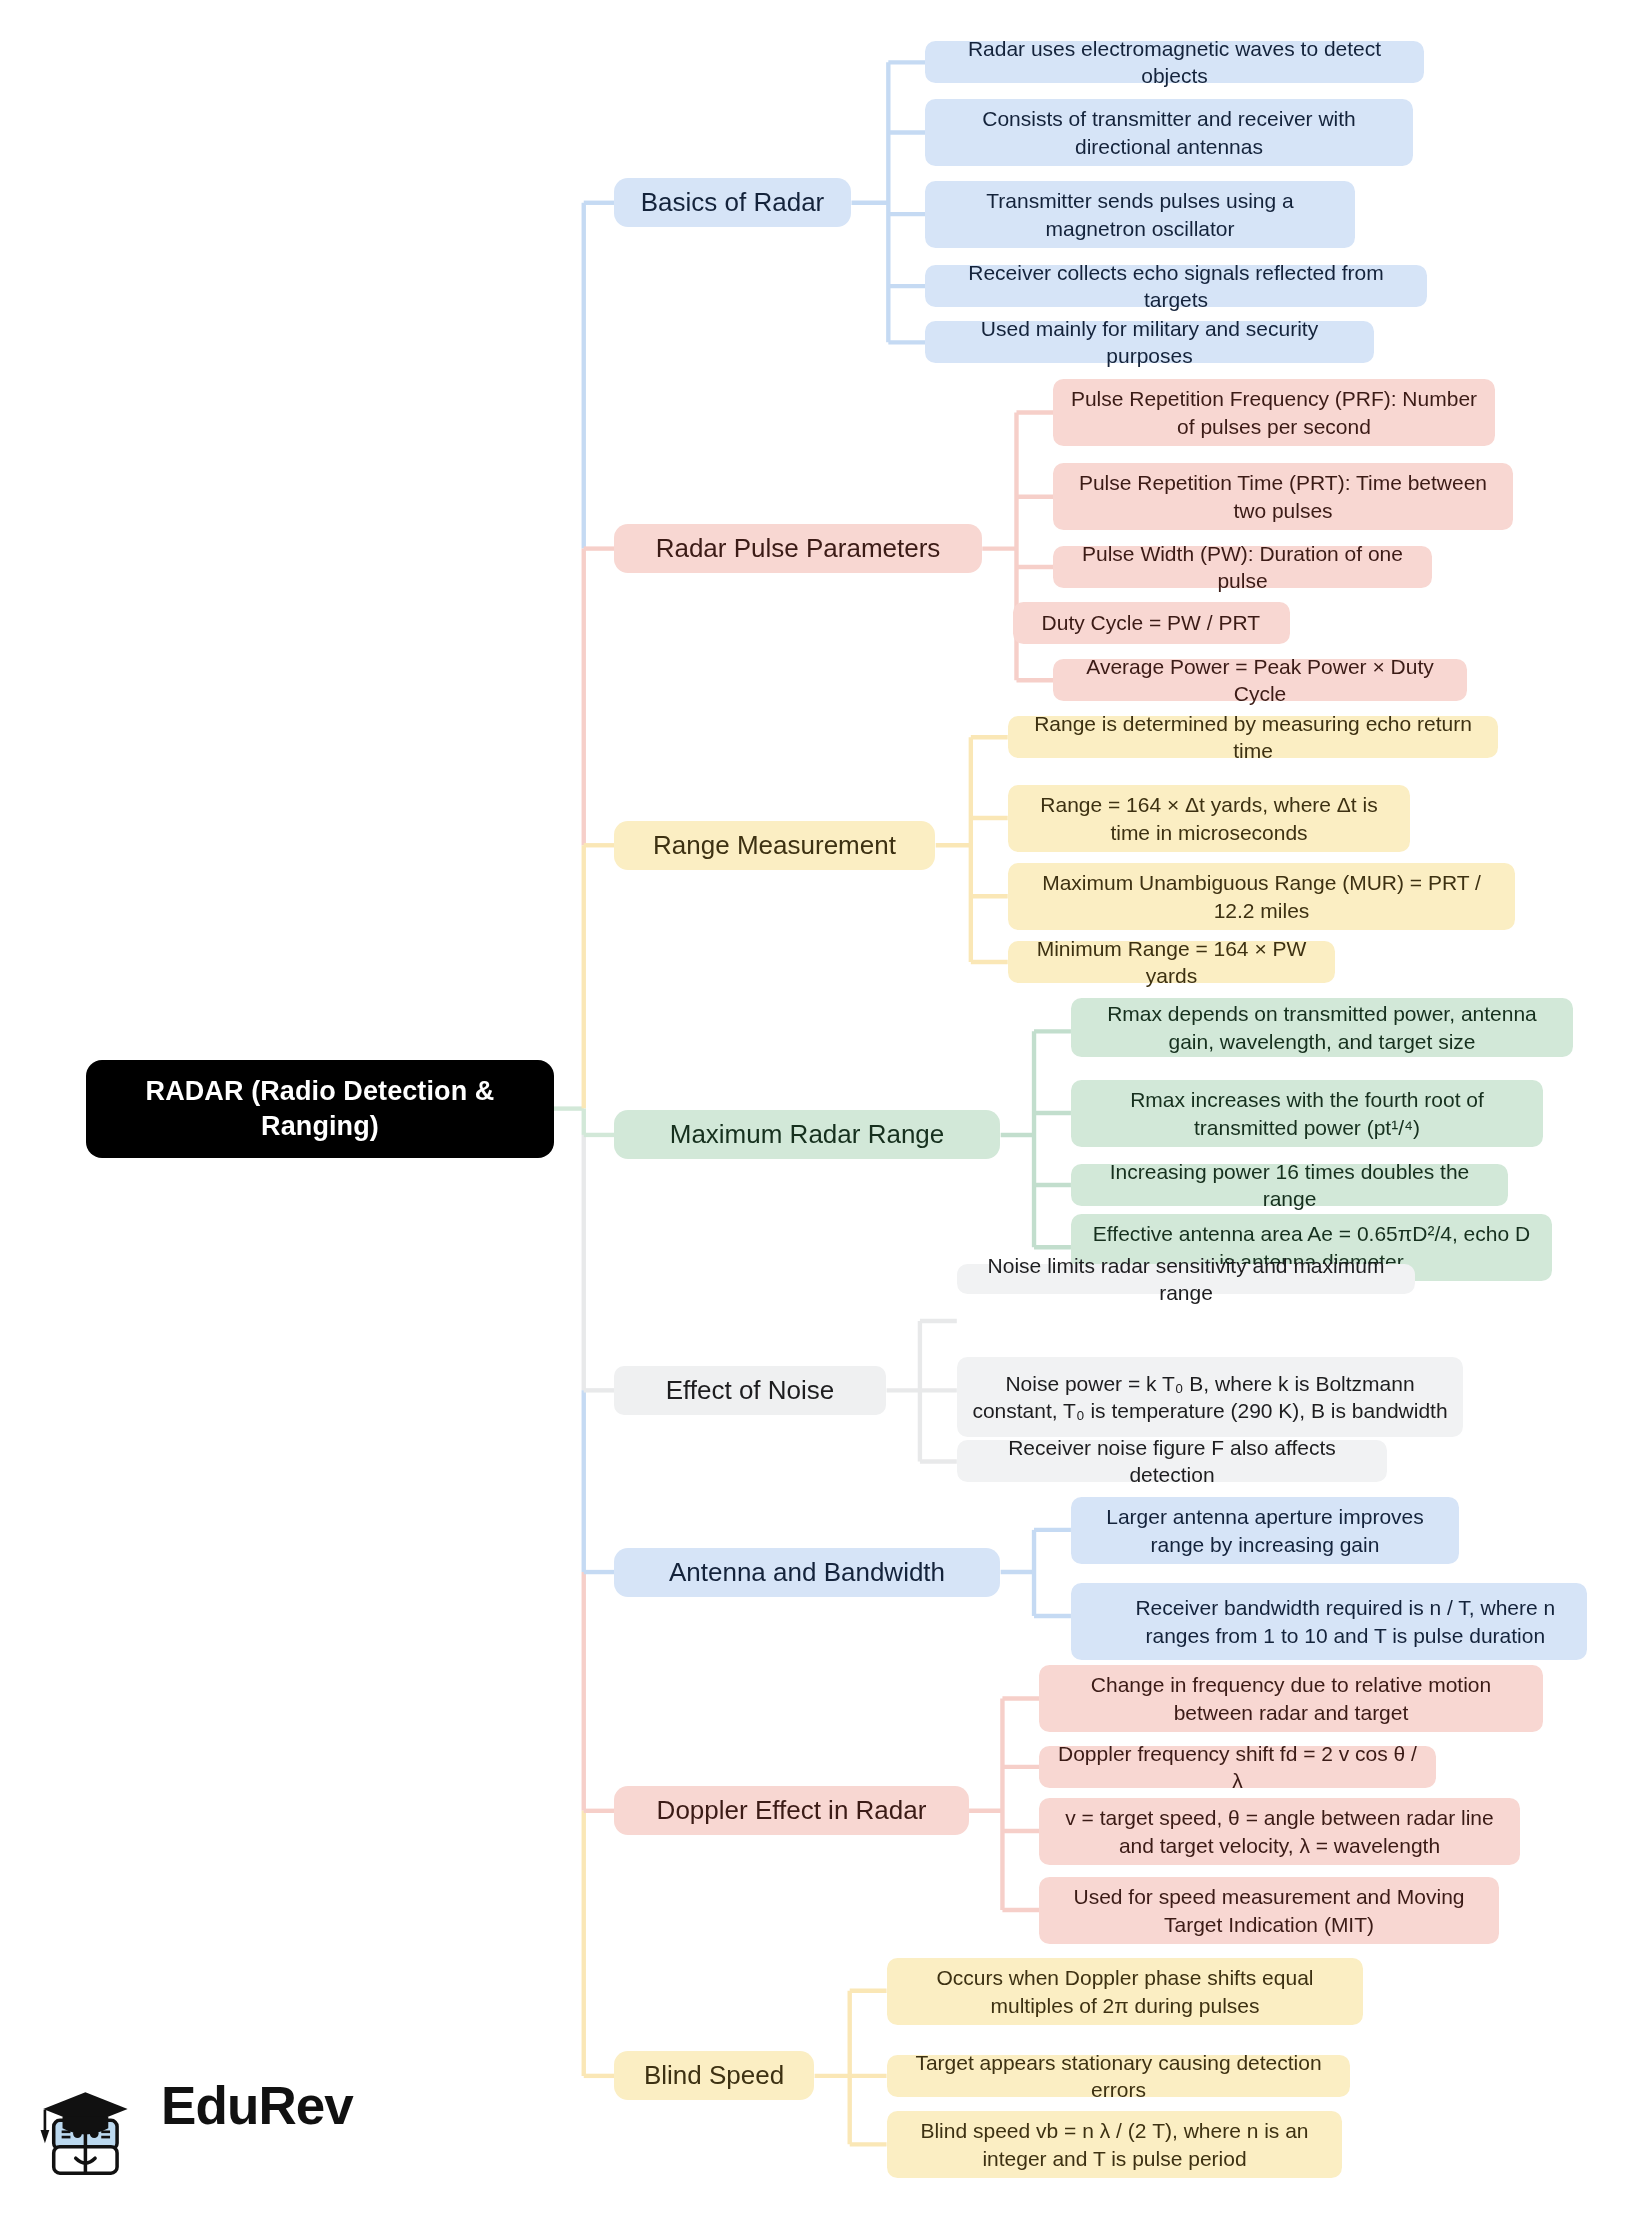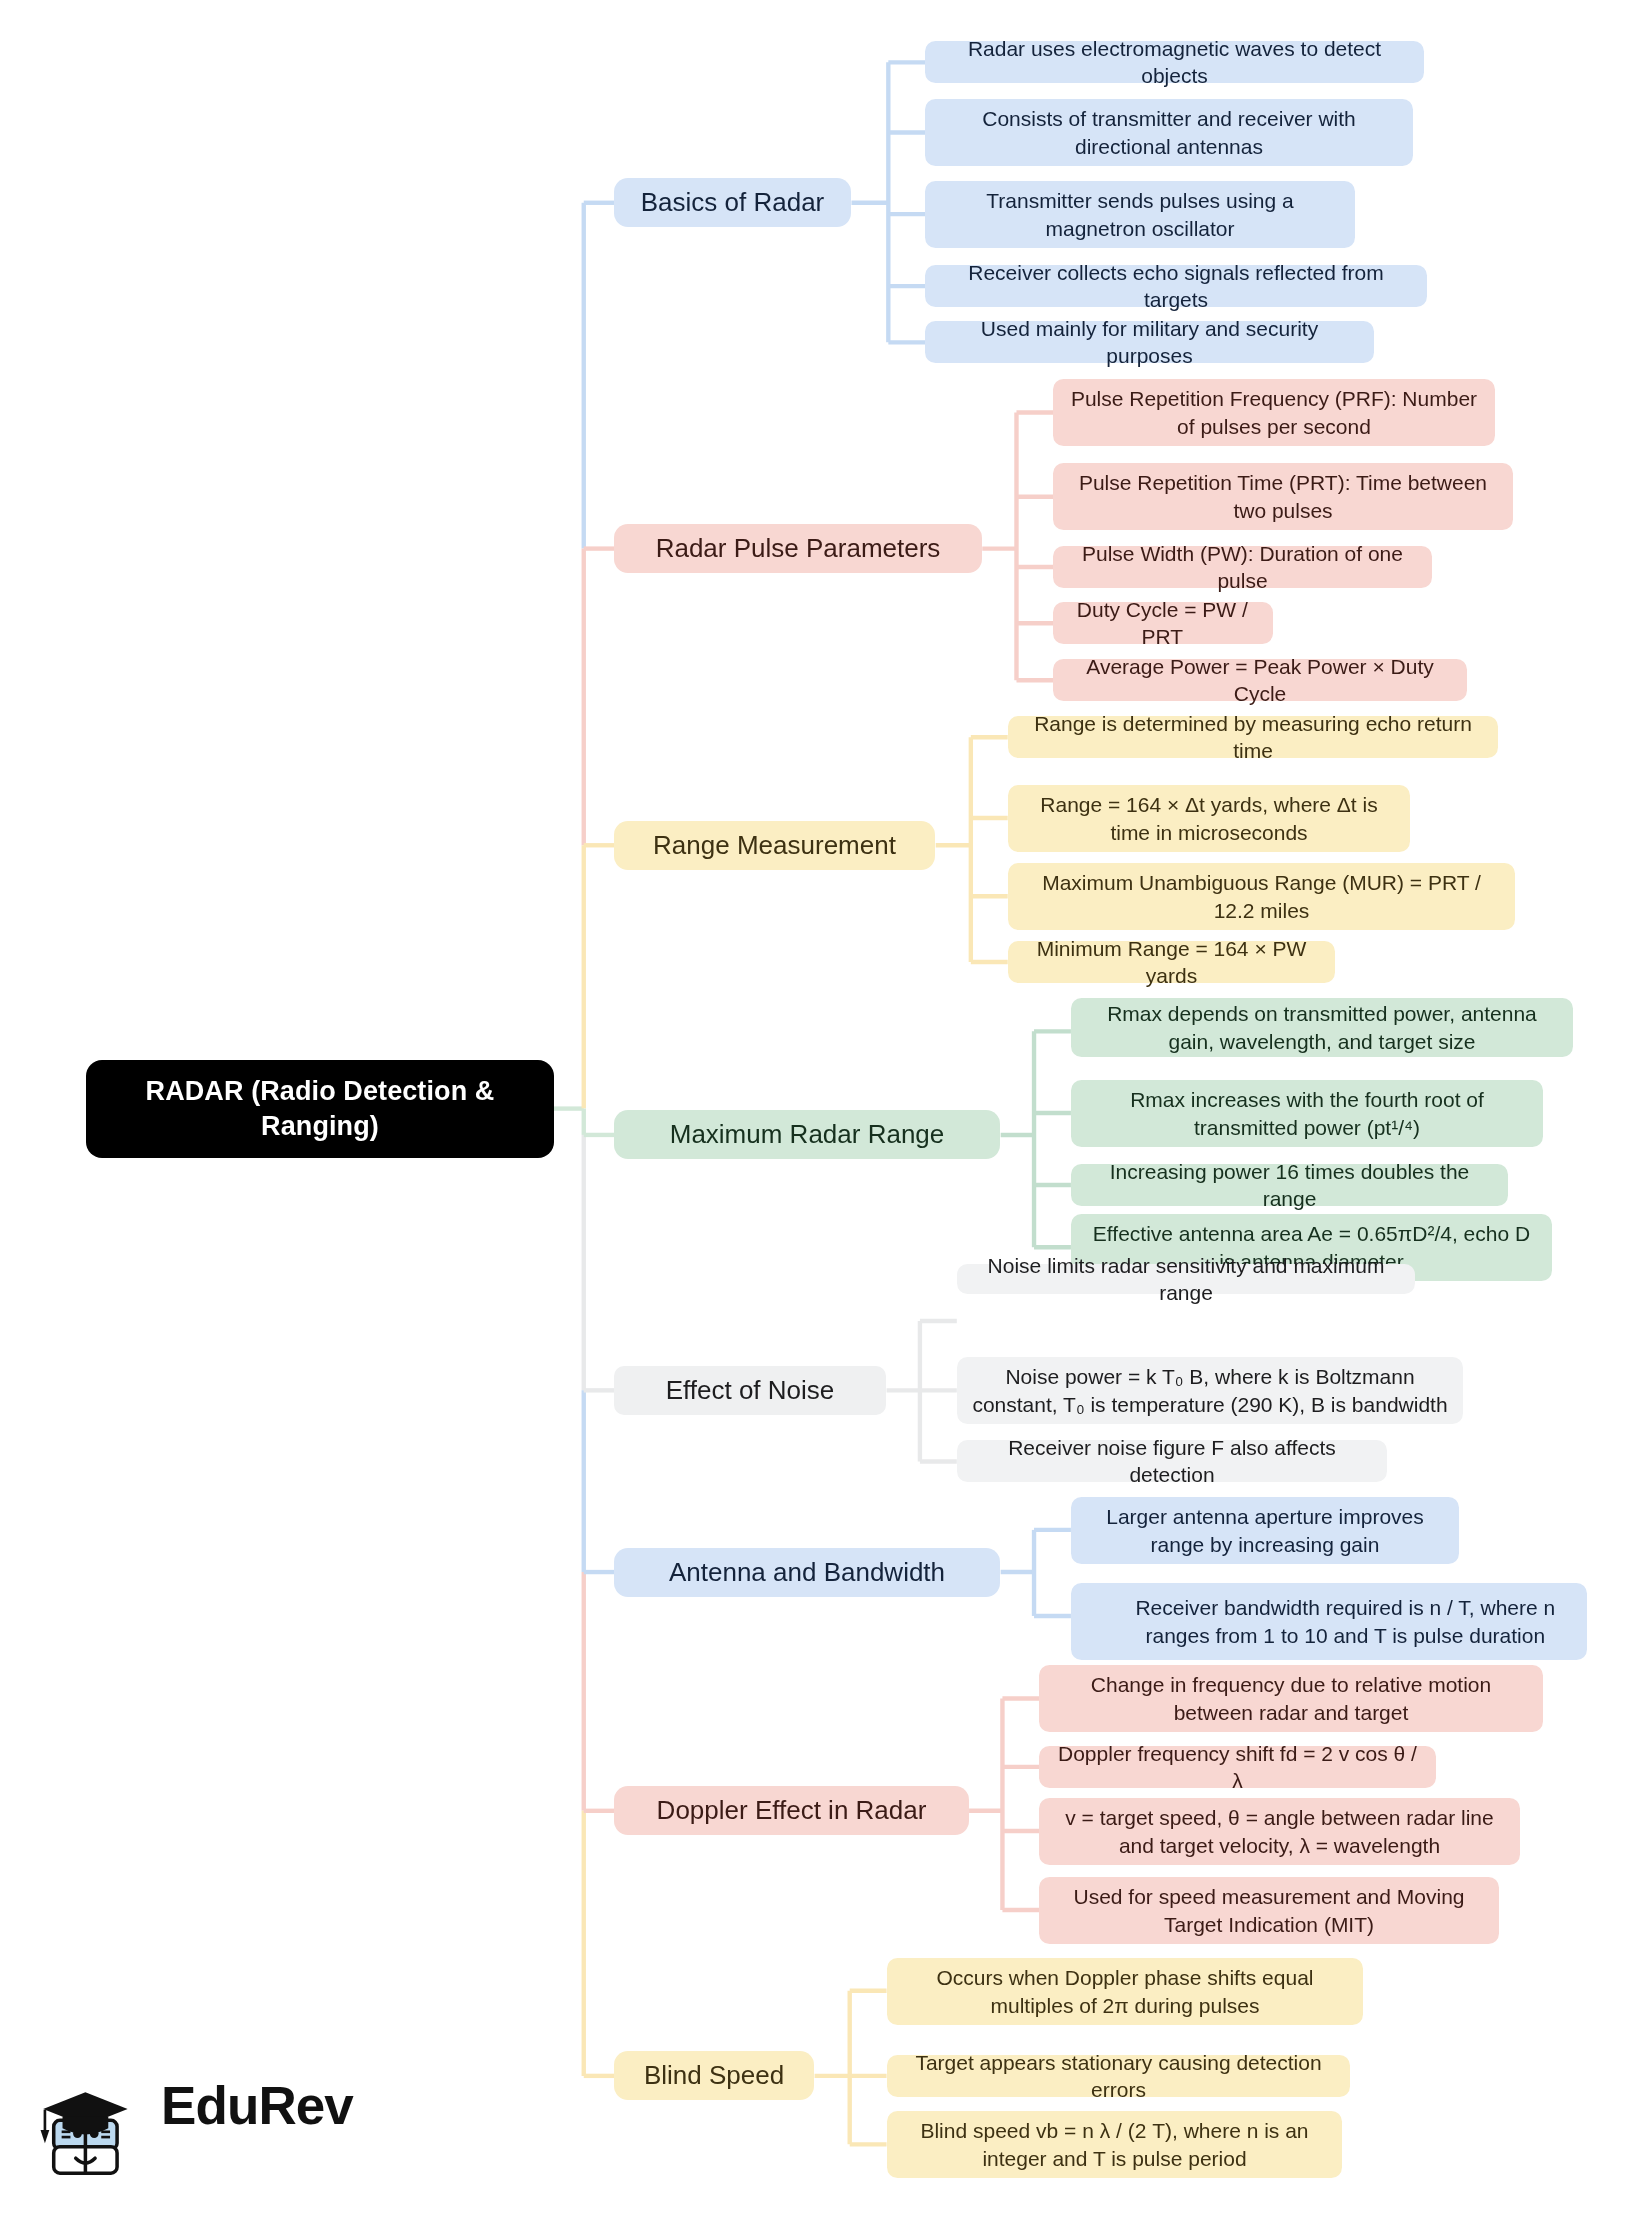--- a/index.html
+++ b/index.html
@@ -157,41 +157,41 @@
   <div class="node leaf l-blue" style="left:925px; top:99px; width:488px; height:67px;">Consists of transmitter and receiver with directional antennas</div>
   <div class="node leaf l-blue" style="left:925px; top:181px; width:430px; height:67px;">Transmitter sends pulses using a magnetron oscillator</div>
   <div class="node leaf l-blue" style="left:925px; top:265px; width:502px; height:42px;">Receiver collects echo signals reflected from targets</div>
   <div class="node leaf l-blue" style="left:925px; top:321px; width:449px; height:42px;">Used mainly for military and security purposes</div>
 
   <div class="node branch b-red" style="left:614px; top:524px; width:368px; height:49px;">Radar Pulse Parameters</div>
 
   <div class="node leaf l-red" style="left:1053px; top:379px; width:442px; height:67px;">Pulse Repetition Frequency (PRF): Number of pulses per second</div>
   <div class="node leaf l-red" style="left:1053px; top:463px; width:460px; height:67px;">Pulse Repetition Time (PRT): Time between two pulses</div>
   <div class="node leaf l-red" style="left:1053px; top:546px; width:379px; height:42px;">Pulse Width (PW): Duration of one pulse</div>
-  <div class="node leaf l-red" style="left:1053px; top:602px; width:220px; height:42px;padding-left:10px;">Duty Cycle = PW / PRT</div>
+  <div class="node leaf l-red" style="left:1013px; top:602px; width:277px; height:42px;padding-left:10px;">Duty Cycle = PW / PRT</div>
   <div class="node leaf l-red" style="left:1053px; top:659px; width:414px; height:42px;">Average Power = Peak Power × Duty Cycle</div>
 
   <div class="node branch b-yellow" style="left:614px; top:821px; width:321px; height:49px;">Range Measurement</div>
 
   <div class="node leaf l-yellow" style="left:1008px; top:716px; width:490px; height:42px;">Range is determined by measuring echo return time</div>
   <div class="node leaf l-yellow" style="left:1008px; top:785px; width:402px; height:67px;">Range = 164 × Δt yards, where Δt is time in microseconds</div>
   <div class="node leaf l-yellow" style="left:1008px; top:863px; width:507px; height:67px;">Maximum Unambiguous Range (MUR) = PRT / 12.2 miles</div>
   <div class="node leaf l-yellow" style="left:1008px; top:941px; width:327px; height:42px;">Minimum Range = 164 × PW yards</div>
 
   <div class="node branch b-green" style="left:614px; top:1110px; width:386px; height:49px;">Maximum Radar Range</div>
 
   <div class="node leaf l-green" style="left:1071px; top:998px; width:502px; height:59px;">Rmax depends on transmitted power, antenna gain, wavelength, and target size</div>
   <div class="node leaf l-green" style="left:1071px; top:1080px; width:472px; height:67px;">Rmax increases with the fourth root of transmitted power (pt¹/⁴)</div>
   <div class="node leaf l-green" style="left:1071px; top:1164px; width:437px; height:42px;">Increasing power 16 times doubles the range</div>
   <div class="node leaf l-green" style="left:1071px; top:1214px; width:481px; height:67px;">Effective antenna area Ae = 0.65πD²/4, echo D is antenna diameter</div>
 
   <div class="node branch b-gray" style="left:614px; top:1366px; width:272px; height:49px;">Effect of Noise</div>
 
   <div class="node leaf l-gray" style="left:957px; top:1264px; width:458px; height:30px;">Noise limits radar sensitivity and maximum range</div>
-  <div class="node leaf l-gray" style="left:957px; top:1357px; width:506px; height:67px;">Noise power = k T₀ B, where k is Boltzmann constant, T₀ is temperature (290 K), B is bandwidth</div>
+  <div class="node leaf l-gray" style="left:957px; top:1357px; width:506px; height:80px;">Noise power = k T₀ B, where k is Boltzmann constant, T₀ is temperature (290 K), B is bandwidth</div>
   <div class="node leaf l-gray" style="left:957px; top:1440px; width:430px; height:42px;">Receiver noise figure F also affects detection</div>
 
   <div class="node branch b-blue" style="left:614px; top:1548px; width:386px; height:49px;">Antenna and Bandwidth</div>
 
   <div class="node leaf l-blue" style="left:1071px; top:1497px; width:388px; height:67px;">Larger antenna aperture improves range by increasing gain</div>
   <div class="node leaf l-blue" style="left:1071px; top:1583px; width:516px; height:77px;padding-left:44px;">Receiver bandwidth required is n / T, where n ranges from 1 to 10 and T is pulse duration</div>
 
   <div class="node branch b-red" style="left:614px; top:1786px; width:355px; height:49px;">Doppler Effect in Radar</div>
 
   <div class="node leaf l-red" style="left:1039px; top:1665px; width:504px; height:67px;">Change in frequency due to relative motion between radar and target</div>

